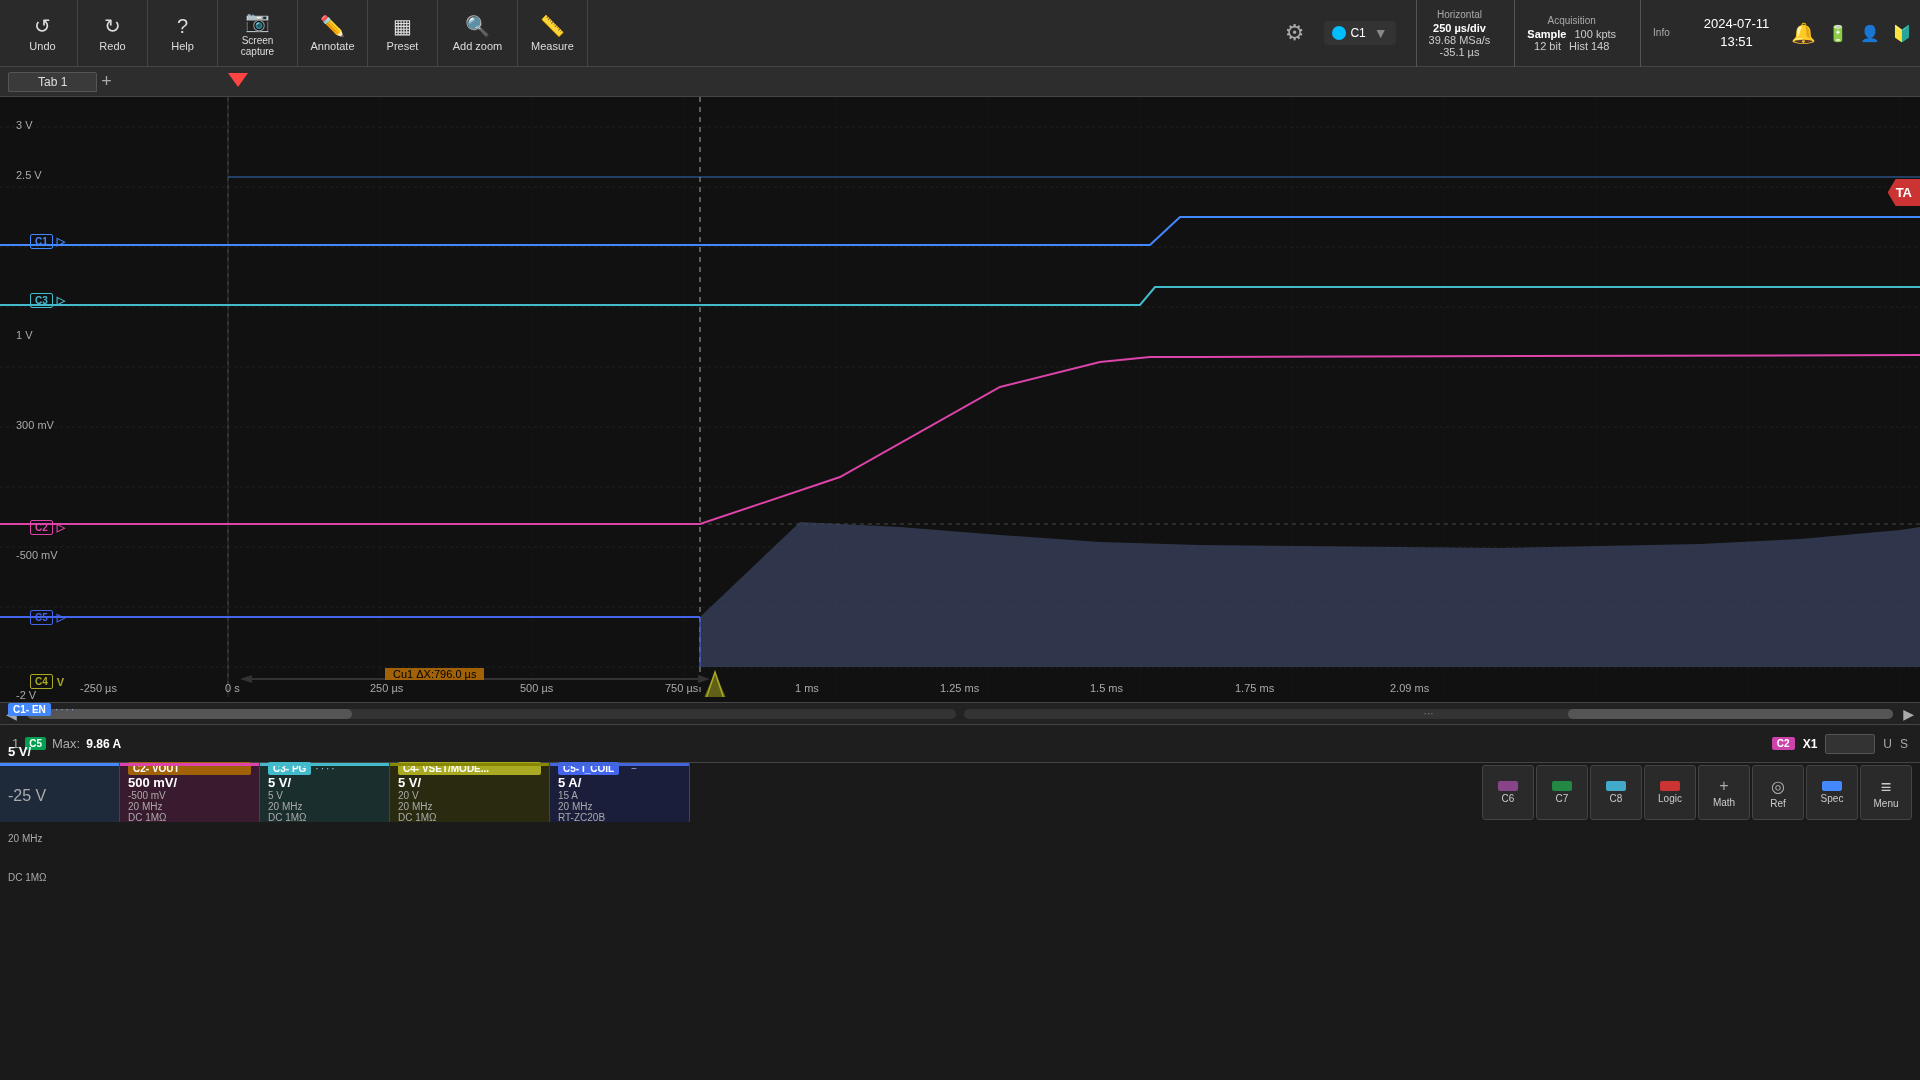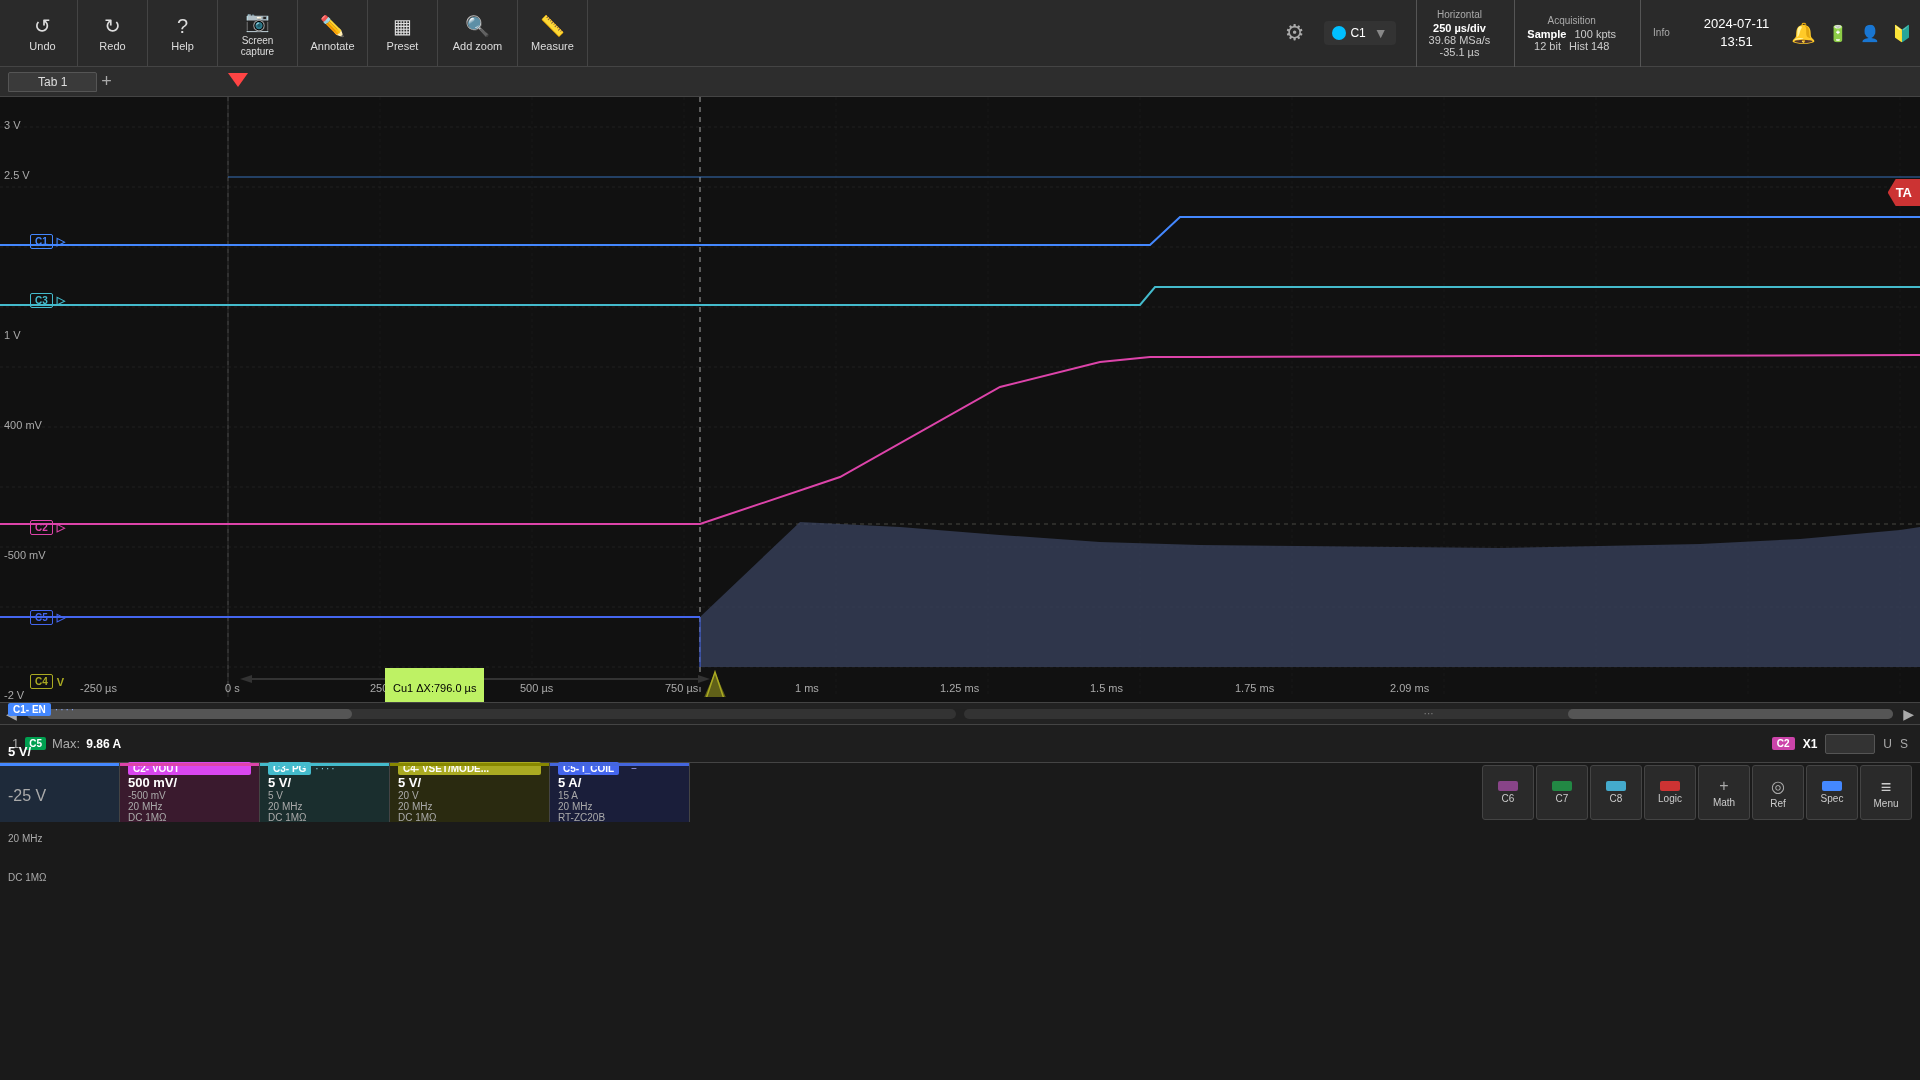--- a/index.html
+++ b/index.html
@@ -60,21 +60,21 @@
 
     
     .trigger-arrow {
       position: absolute; left: 228px; top: 6px; width: 0; height: 0;
       border-left: 10px solid transparent; border-right: 10px solid transparent;
       border-top: 14px solid #ff4444;
     }
 
     
     .y-label {
-      position: absolute; left: 4px; font-size: 11px; color: #aaa; transform: translateY(-50%);
+      position: absolute; left: 16px; font-size: 11px; color: #aaa; transform: translateY(-50%);
     }
 
     
     .ch-label {
       position: absolute; font-size: 11px; font-weight: bold; cursor: pointer;
       display: flex; align-items: center; gap: 2px;
     }
     .ch-label-box {
       border: 1px solid; padding: 1px 4px; border-radius: 2px; font-size: 10px;
     }
@@ -355,21 +355,21 @@
     <text x="795" y="595" font-size="11" fill="#aaa">1 ms</text>
     <text x="940" y="595" font-size="11" fill="#aaa">1.25 ms</text>
     <text x="1090" y="595" font-size="11" fill="#aaa">1.5 ms</text>
     <text x="1235" y="595" font-size="11" fill="#aaa">1.75 ms</text>
     <text x="1390" y="595" font-size="11" fill="#aaa">2.09 ms</text>
   </svg>
 
   <span class="y-label" style="top:58px;">3 V</span>
   <span class="y-label" style="top:108px;">2.5 V</span>
   <span class="y-label" style="top:268px;">1 V</span>
-  <span class="y-label" style="top:358px;">400 mV</span>
+  <span class="y-label" style="top:358px;">300 mV</span>
   <span class="y-label" style="top:488px;">-500 mV</span>
   <span class="y-label" style="top:628px;">-2 V</span>
 
   <div class="ch-label" style="left:30px; top:167px; color:#4488ff;">
     <span class="ch-label-box" style="border-color:#4488ff;">C1</span>
     <span style="margin-left:2px;">▷</span>
   </div>
 
   <div class="ch-label" style="left:30px; top:226px; color:#44bbcc;">
     <span class="ch-label-box" style="border-color:#44bbcc;">C3</span>
@@ -386,21 +386,21 @@
     <span style="margin-left:2px;">▷</span>
   </div>
 
   <div class="ch-label" style="left:30px; top:607px; color:#aaaa22;">
     <span class="ch-label-box" style="border-color:#aaaa22;">C4</span>
     <span style="margin-left:2px;">V</span>
   </div>
 
   <div class="ta-label">TA</div>
 
-  <div style="position:absolute; left:385px; top:601px; background:#bef264; color:#000; font-size:11px; padding:14px 8px; border-radius:0; z-index:10;">
+  <div style="position:absolute; left:385px; top:601px; background:#a16207; color:#000; font-size:11px; padding:0 8px; border-radius:0; z-index:10;">
     <span>Cu1 ΔX:796.0 µs</span>
   </div>
 </div>
 
 <div id="scrollbar-area">
   <span class="scroll-arrow">◀</span>
   <div class="scroll-track">
     <div class="scroll-thumb-left"></div>
   </div>
   <div class="scroll-track">
@@ -438,21 +438,21 @@
     <div style="font-size:13px;font-weight:bold;color:#fff;">5 V/</div>
     <div style="display:flex;gap:8px;">
       <span style="font-size:16px;color:#aaa;">-25 V</span>
     </div>
     <div style="font-size:10px;color:#aaa;">20 MHz</div>
     <div style="font-size:10px;color:#aaa;">DC 1MΩ</div>
   </div>
 
   <div class="ch-strip-item ch2" style="min-width:140px; position:relative;">
     <div class="ch-color-bar c2-color"></div>
-    <span class="ch-name-badge" style="background:#d946ef;">C2- VOUT</span>
+    <span class="ch-name-badge" style="background:#a16207;">C2- VOUT</span>
     <div style="font-size:13px;font-weight:bold;color:#fff;">500 mV/</div>
     <div style="font-size:10px;color:#aaa;">-500 mV</div>
     <div style="font-size:10px;color:#aaa;">20 MHz</div>
     <div style="font-size:10px;color:#aaa;">DC 1MΩ</div>
   </div>
 
   <div class="ch-strip-item ch3" style="min-width:130px; position:relative;">
     <div class="ch-color-bar c3-color"></div>
     <div style="display:flex;align-items:center;gap:4px;">
       <span class="ch-name-badge" style="background:#44bbcc;">C3- PG</span>

